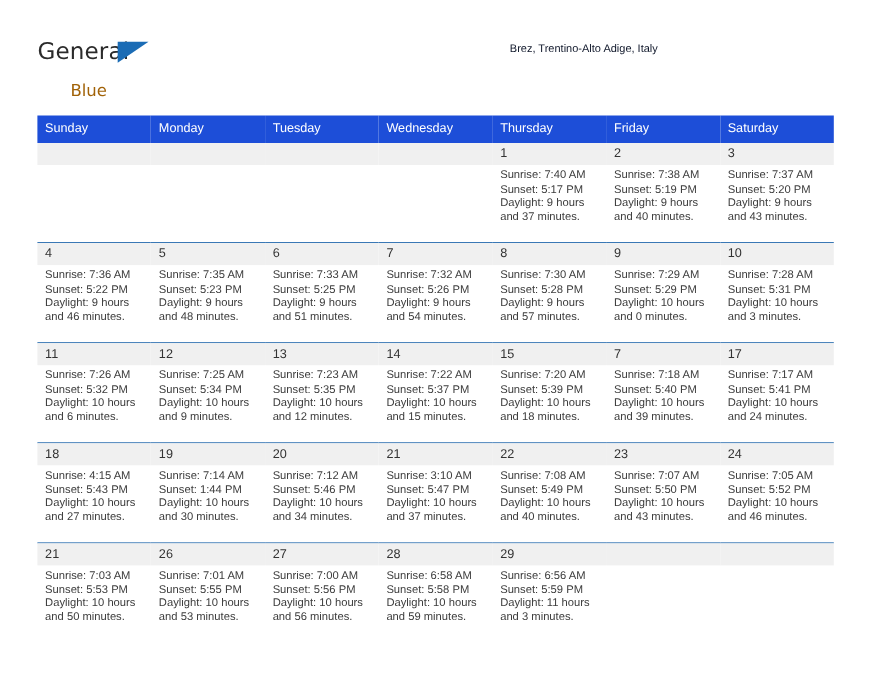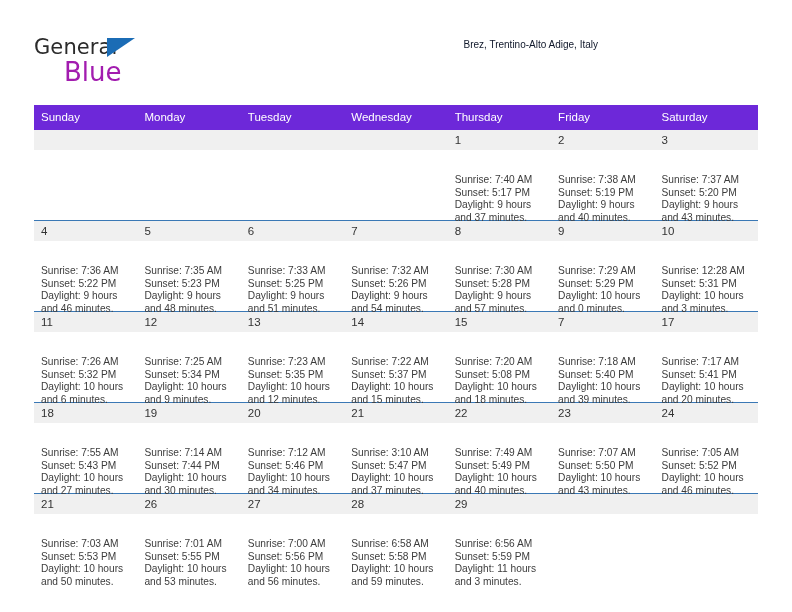--- a/index.html
+++ b/index.html
@@ -49,23 +49,23 @@
     left: 73px;
     top: 3px;
     width: 0;
     height: 0;
     border-left: 28px solid #1b6cb5;
     border-bottom: 19px solid transparent;
   }
   .logo-blue {
     position: absolute;
     left: 30px;
-    top: 22px;
-    font-size: 26px;
-    color: #a21caf;
+    top: 38px;
+    font-size: 15px;
+    color: #a16207;
     font-family: "DejaVu Sans", sans-serif;
   }
   .title-block {
     position: absolute;
     right: 0;
     top: 0;
     text-align: right;
   }
   .cal-title {
     font-size: 27px;
@@ -85,21 +85,21 @@
   
   .calendar {
     position: absolute;
     left: 34px;
     top: 105px;
     width: 724px;
     border-collapse: collapse;
     table-layout: fixed;
   }
   .calendar th {
-    background: #6d28d9;
+    background: #1d4ed8;
     color: #ffffff;
     font-size: 11.5px;
     font-weight: normal;
     text-align: left;
     padding: 5px 0 5px 7px;
     height: 15px;
     line-height: 15px;
   }
   .calendar td {
     vertical-align: top;
@@ -119,21 +119,20 @@
     padding: 3px 0 3px 7px;
     line-height: 14px;
     height: 14px;
     box-sizing: content-box;
   }
   .dayinfo {
     padding: 4px 6px 0 7px;
     font-size: 10.2px;
     line-height: 12.6px;
     color: #3c3c3c;
-    margin-top: 20px;
   }
   .dayinfo div {
     white-space: nowrap;
   }
   tr.week {
     border-bottom: 1.2px solid #3a78b5;
   }
   tr.week.last {
     border-bottom: none;
   }
@@ -315,21 +314,21 @@
                 <div>Sunset: 5:29 PM</div>
                 <div>Daylight: 10 hours</div>
                 <div>and 0 minutes.</div>
               </div>
             </div>
           </td>
         <td>
             <div class="daycell">
               <div class="daynum">10</div>
               <div class="dayinfo">
-                <div>Sunrise: 12:28 AM</div>
+                <div>Sunrise: 7:28 AM</div>
                 <div>Sunset: 5:31 PM</div>
                 <div>Daylight: 10 hours</div>
                 <div>and 3 minutes.</div>
               </div>
             </div>
           </td>
       </tr>
 
       <tr class="week">
         <td>
@@ -374,21 +373,21 @@
                 <div>Daylight: 10 hours</div>
                 <div>and 15 minutes.</div>
               </div>
             </div>
           </td>
         <td>
             <div class="daycell">
               <div class="daynum">15</div>
               <div class="dayinfo">
                 <div>Sunrise: 7:20 AM</div>
-                <div>Sunset: 5:08 PM</div>
+                <div>Sunset: 5:39 PM</div>
                 <div>Daylight: 10 hours</div>
                 <div>and 18 minutes.</div>
               </div>
             </div>
           </td>
         <td>
             <div class="daycell">
               <div class="daynum">7</div>
               <div class="dayinfo">
                 <div>Sunrise: 7:18 AM</div>
@@ -398,44 +397,44 @@
               </div>
             </div>
           </td>
         <td>
             <div class="daycell">
               <div class="daynum">17</div>
               <div class="dayinfo">
                 <div>Sunrise: 7:17 AM</div>
                 <div>Sunset: 5:41 PM</div>
                 <div>Daylight: 10 hours</div>
-                <div>and 20 minutes.</div>
+                <div>and 24 minutes.</div>
               </div>
             </div>
           </td>
       </tr>
 
       <tr class="week">
         <td>
             <div class="daycell">
               <div class="daynum">18</div>
               <div class="dayinfo">
-                <div>Sunrise: 7:55 AM</div>
+                <div>Sunrise: 4:15 AM</div>
                 <div>Sunset: 5:43 PM</div>
                 <div>Daylight: 10 hours</div>
                 <div>and 27 minutes.</div>
               </div>
             </div>
           </td>
         <td>
             <div class="daycell">
               <div class="daynum">19</div>
               <div class="dayinfo">
                 <div>Sunrise: 7:14 AM</div>
-                <div>Sunset: 7:44 PM</div>
+                <div>Sunset: 1:44 PM</div>
                 <div>Daylight: 10 hours</div>
                 <div>and 30 minutes.</div>
               </div>
             </div>
           </td>
         <td>
             <div class="daycell">
               <div class="daynum">20</div>
               <div class="dayinfo">
                 <div>Sunrise: 7:12 AM</div>
@@ -453,21 +452,21 @@
                 <div>Sunset: 5:47 PM</div>
                 <div>Daylight: 10 hours</div>
                 <div>and 37 minutes.</div>
               </div>
             </div>
           </td>
         <td>
             <div class="daycell">
               <div class="daynum">22</div>
               <div class="dayinfo">
-                <div>Sunrise: 7:49 AM</div>
+                <div>Sunrise: 7:08 AM</div>
                 <div>Sunset: 5:49 PM</div>
                 <div>Daylight: 10 hours</div>
                 <div>and 40 minutes.</div>
               </div>
             </div>
           </td>
         <td>
             <div class="daycell">
               <div class="daynum">23</div>
               <div class="dayinfo">

